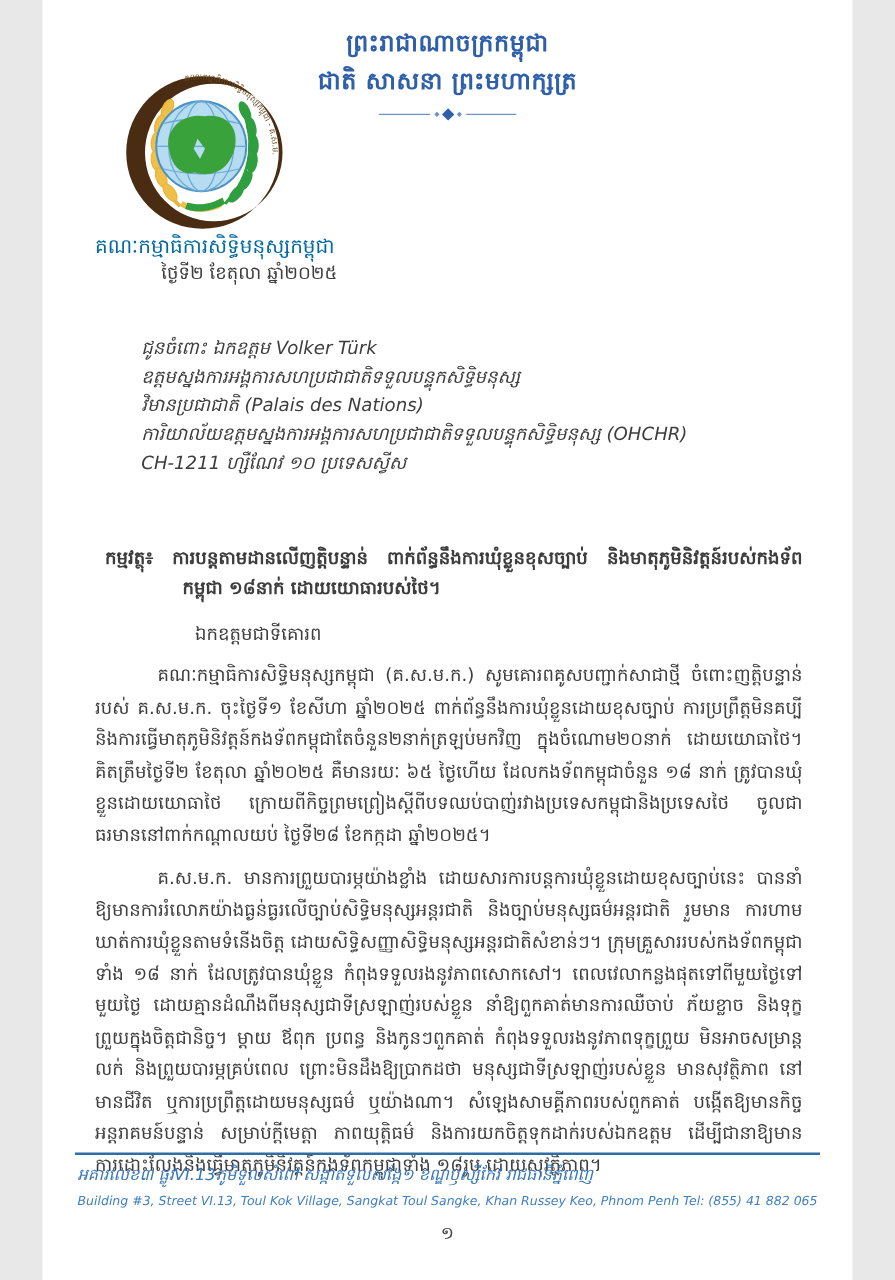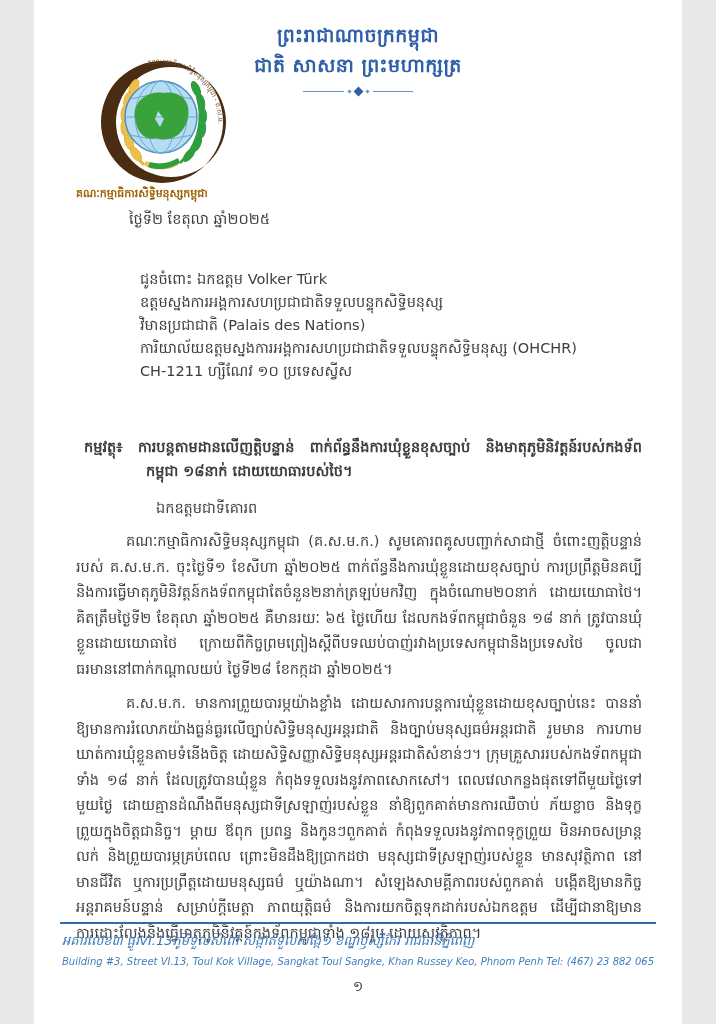--- a/index.html
+++ b/index.html
@@ -53,45 +53,46 @@
     top: 55px;
     width: 140px;
     height: 140px;
   }
 
   
   .org-name {
     position: absolute;
     left: 42px;
     top: 186px;
-    color: #a16207;
-    font-size: 11px;
-    font-weight: bold;
+    color: #0369a1;
+    font-size: 16px;
+    font-weight: normal;
   }
 
   
   .content {
     position: absolute;
     left: 42px;
     right: 40px;
     top: 208px;
     font-size: 14.5px;
     color: #3d3d3d;
   }
 
   .date-line {
     margin-left: 53px;
     font-size: 14.5px;
     line-height: 22px;
   }
 
   .recipient-block {
     margin-top: 38px;
-    margin-left: 64px;
+    margin-left: 37px;
     line-height: 23px;
+    font-style: italic;
   }
   .recipient-line { white-space: nowrap; }
 
   .subject {
     margin-top: 52px;
     margin-left: 8px;
     padding-left: 62px;
     text-indent: -62px;
     font-weight: bold;
     line-height: 24px;
@@ -233,18 +234,18 @@
     <p class="body-paragraph">គណៈកម្មាធិការសិទ្ធិមនុស្សកម្ពុជា (គ.ស.ម.ក.) សូមគោរពគូសបញ្ជាក់សាជាថ្មី ចំពោះញត្តិបន្ទាន់ របស់ គ.ស.ម.ក. ចុះថ្ងៃទី១ ខែសីហា ឆ្នាំ២០២៥ ពាក់ព័ន្ធនឹងការឃុំខ្លួនដោយខុសច្បាប់ ការប្រព្រឹត្តមិនគប្បី និងការធ្វើមាតុភូមិនិវត្តន៍កងទ័ពកម្ពុជាតែចំនួន២នាក់ត្រឡប់មកវិញ ក្នុងចំណោម២០នាក់ ដោយយោធាថៃ។ គិតត្រឹមថ្ងៃទី២ ខែតុលា ឆ្នាំ២០២៥ គឺមានរយៈ ៦៥ ថ្ងៃហើយ ដែលកងទ័ពកម្ពុជាចំនួន ១៨ នាក់ ត្រូវបានឃុំខ្លួនដោយយោធាថៃ ក្រោយពីកិច្ចព្រមព្រៀងស្ដីពីបទឈប់បាញ់រវាងប្រទេសកម្ពុជានិងប្រទេសថៃ ចូលជាធរមាននៅពាក់កណ្ដាលយប់ ថ្ងៃទី២៨ ខែកក្កដា ឆ្នាំ២០២៥។</p>
     <p class="body-paragraph">គ.ស.ម.ក. មានការព្រួយបារម្ភយ៉ាងខ្លាំង ដោយសារការបន្តការឃុំខ្លួនដោយខុសច្បាប់នេះ បាននាំឱ្យមានការរំលោភយ៉ាងធ្ងន់ធ្ងរលើច្បាប់សិទ្ធិមនុស្សអន្តរជាតិ និងច្បាប់មនុស្សធម៌អន្តរជាតិ រួមមាន ការហាមឃាត់ការឃុំខ្លួនតាមទំនើងចិត្ត ដោយសិទ្ធិសញ្ញាសិទ្ធិមនុស្សអន្តរជាតិសំខាន់ៗ។ ក្រុមគ្រួសាររបស់កងទ័ពកម្ពុជាទាំង ១៨ នាក់ ដែលត្រូវបានឃុំខ្លួន កំពុងទទួលរងនូវភាពសោកសៅ។ ពេលវេលាកន្លងផុតទៅពីមួយថ្ងៃទៅមួយថ្ងៃ ដោយគ្មានដំណឹងពីមនុស្សជាទីស្រឡាញ់របស់ខ្លួន នាំឱ្យពួកគាត់មានការឈឺចាប់ ភ័យខ្លាច និងទុក្ខព្រួយក្នុងចិត្តជានិច្ច។ ម្ដាយ ឪពុក ប្រពន្ធ និងកូនៗពួកគាត់ កំពុងទទួលរងនូវភាពទុក្ខព្រួយ មិនអាចសម្រាន្តលក់ និងព្រួយបារម្ភគ្រប់ពេល ព្រោះមិនដឹងឱ្យប្រាកដថា មនុស្សជាទីស្រឡាញ់របស់ខ្លួន មានសុវត្ថិភាព នៅមានជីវិត ឬការប្រព្រឹត្តដោយមនុស្សធម៌ ឬយ៉ាងណា។ សំឡេងសាមគ្គីភាពរបស់ពួកគាត់ បង្កើតឱ្យមានកិច្ចអន្តរាគមន៍បន្ទាន់ សម្រាប់ក្ដីមេត្តា ភាពយុត្តិធម៌ និងការយកចិត្តទុកដាក់របស់ឯកឧត្តម ដើម្បីជានាឱ្យមានការដោះលែងនិងធ្វើមាតុភូមិនិវត្តន៍កងទ័ពកម្ពុជាទាំង ១៨រូប ដោយសុវត្ថិភាព។</p>
 
   </div>
 
   <div class="footer">
     <div class="footer-rule"></div>
     <div class="footer-address-khmer">អគារលេខ៣ ផ្លូវVI.13ភូមិទួលសំពៅ សង្កាត់ទួលសង្កែ១ ខណ្ឌឫស្សីកែវ រាជធានីភ្នំពេញ</div>
     <div class="footer-row">
       <span>Building #3, Street VI.13, Toul Kok Village, Sangkat Toul Sangke, Khan Russey Keo, Phnom Penh</span>
-      <span>Tel: (467) 23 882 065</span>
+      <span>Tel: (855) 41 882 065</span>
     </div>
     <div class="footer-page-number">១</div>
   </div>
 
 </div>
 
 </body></html>

